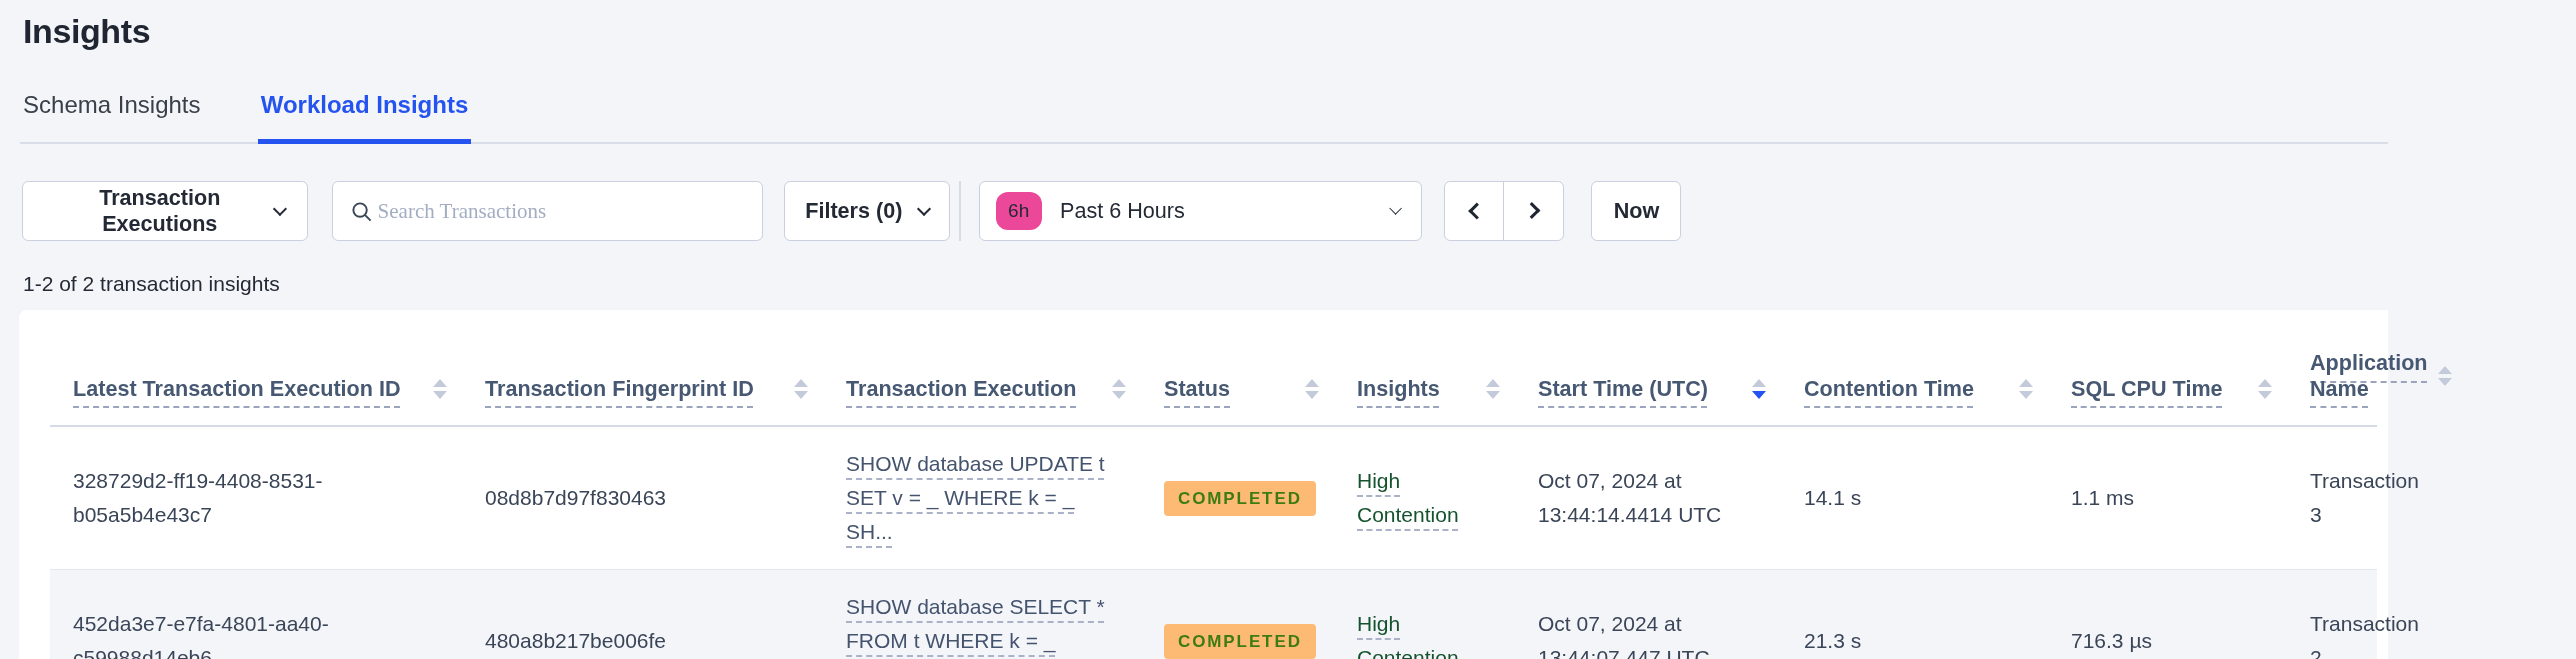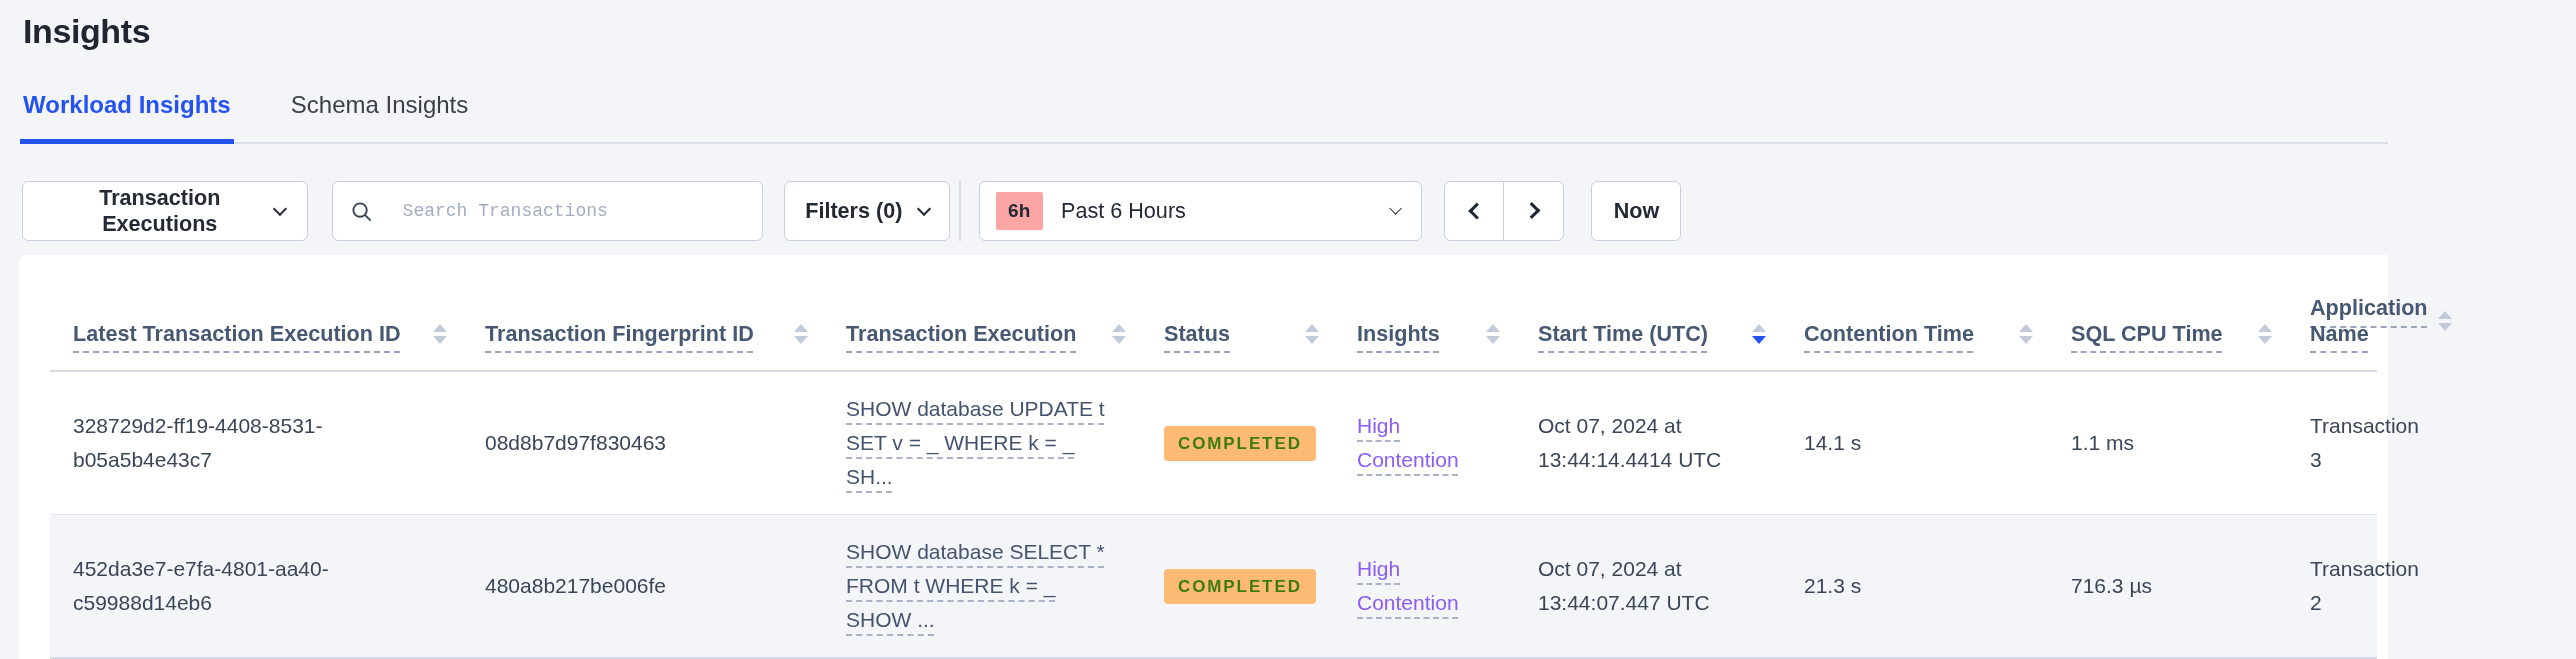--- a/index.html
+++ b/index.html
@@ -50,30 +50,30 @@
     transform:rotate(45deg) translate(-1.5px,-1.5px);
   }
   .select-btn { width:286px; padding:0 21.6px; justify-content:space-between; }
   .search {
     width:431px; height:60px; margin-left:24px;
     background:#fff; border:1.5px solid #C9CFDF; border-radius:6.2px;
     display:flex; align-items:center; padding:0 17px;
   }
   .search svg { flex:0 0 auto; }
   .search input {
-    border:none; outline:none; width:100%; margin-left:30px;
-    font-family:Liberation Mono, monospace; font-size:18px; color:#242A35; background:transparent;
+    border:none; outline:none; width:100%; margin-left:5px;
+    font-family:Liberation Serif, serif; font-size:21px; color:#242A35; background:transparent;
   }
   .search input::placeholder { color:#A3ADC2; }
   .filters-btn { width:166px; margin-left:21.6px; padding:0 20px; justify-content:space-between;gap:8px; }
   .vsep { width:1.5px; height:60px; background:#D8DCE6; margin-left:9.2px; }
   .time-btn { width:443px; margin-left:18.5px; padding:0 21.6px 0 15.4px; font-weight:400; }
   .chip {
-    background:#fca5a5; border-radius:2px; padding:7.7px 12.3px;
-    font-size:19px; font-weight:700; color:#242A35;
+    background:#ec4899; border-radius:12px; padding:7.7px 12.3px;
+    font-size:19px; font-weight:400; color:#242A35;
   }
   .time-label { margin-left:18.5px; font-size:21.6px; color:#242A35; }
   .time-btn .chev { margin-left:auto; border-width:1.9px; width:9.2px; height:9.2px; }
   .pager { display:flex; margin-left:21.6px; }
   .pager .btn { width:61px; justify-content:center; }
   .pager .btn:first-child { border-radius:6.2px 0 0 6.2px; }
   .pager .btn:last-child { border-radius:0 6.2px 6.2px 0; margin-left:-1.5px; }
   .chev-left, .chev-right {
     display:inline-block; width:11.6px; height:11.6px;
     border-left:3.1px solid #1F2531; border-bottom:3.1px solid #1F2531;
@@ -117,43 +117,43 @@
     border-bottom:1.5px solid #E3E7F0;
   }
   tr.alt td { background:#F4F5F9; border-bottom:2.3px solid #D5DAE6; }
 
   .qlink {
     color:#44536E; cursor:pointer;
     text-decoration:underline dashed #A9B2C6;
     text-decoration-thickness:1.5px; text-underline-offset:7.7px;
   }
   .insight-link {
-    color:#8b5cf6; cursor:pointer;
+    color:#14532d; cursor:pointer;
     text-decoration:underline dashed #A9B2C6;
     text-decoration-thickness:1.5px; text-underline-offset:7.7px;
   }
   .badge {
     display:inline-block; background:#fdba74; color:#3E7B13;
     font-size:17px; font-weight:700; letter-spacing:1.9px;
     padding:9.2px 14px; border-radius:3.9px; line-height:1;
   }
 </style>
 </head>
 <body>
 
 <div class="page">
 
   <h1 class="page-title">Insights</h1>
 
   <div class="tabs">
+    <div class="tab">
+      <span>Schema Insights</span>
+    </div>
     <div class="tab active">
       <span>Workload Insights</span>
-    </div>
-    <div class="tab">
-      <span>Schema Insights</span>
     </div>
   </div>
 
   <div class="controls">
     <button class="btn select-btn">
       <span>Transaction Executions</span>
       <span class="chev"></span>
     </button>
 
     <div class="search">
@@ -182,20 +182,21 @@
         <span class="chev-left"></span>
       </button>
       <button class="btn">
         <span class="chev-right"></span>
       </button>
     </div>
 
     <button class="btn now-btn">Now</button>
   </div>
 
+  <div class="count-line">1-2 of 2 transaction insights</div>
 
   <div class="card">
     <table>
       <colgroup>
         <col style="width:412px">
           <col style="width:361px">
           <col style="width:318px">
         <col style="width:193px">
           <col style="width:181px">
           <col style="width:266px">

